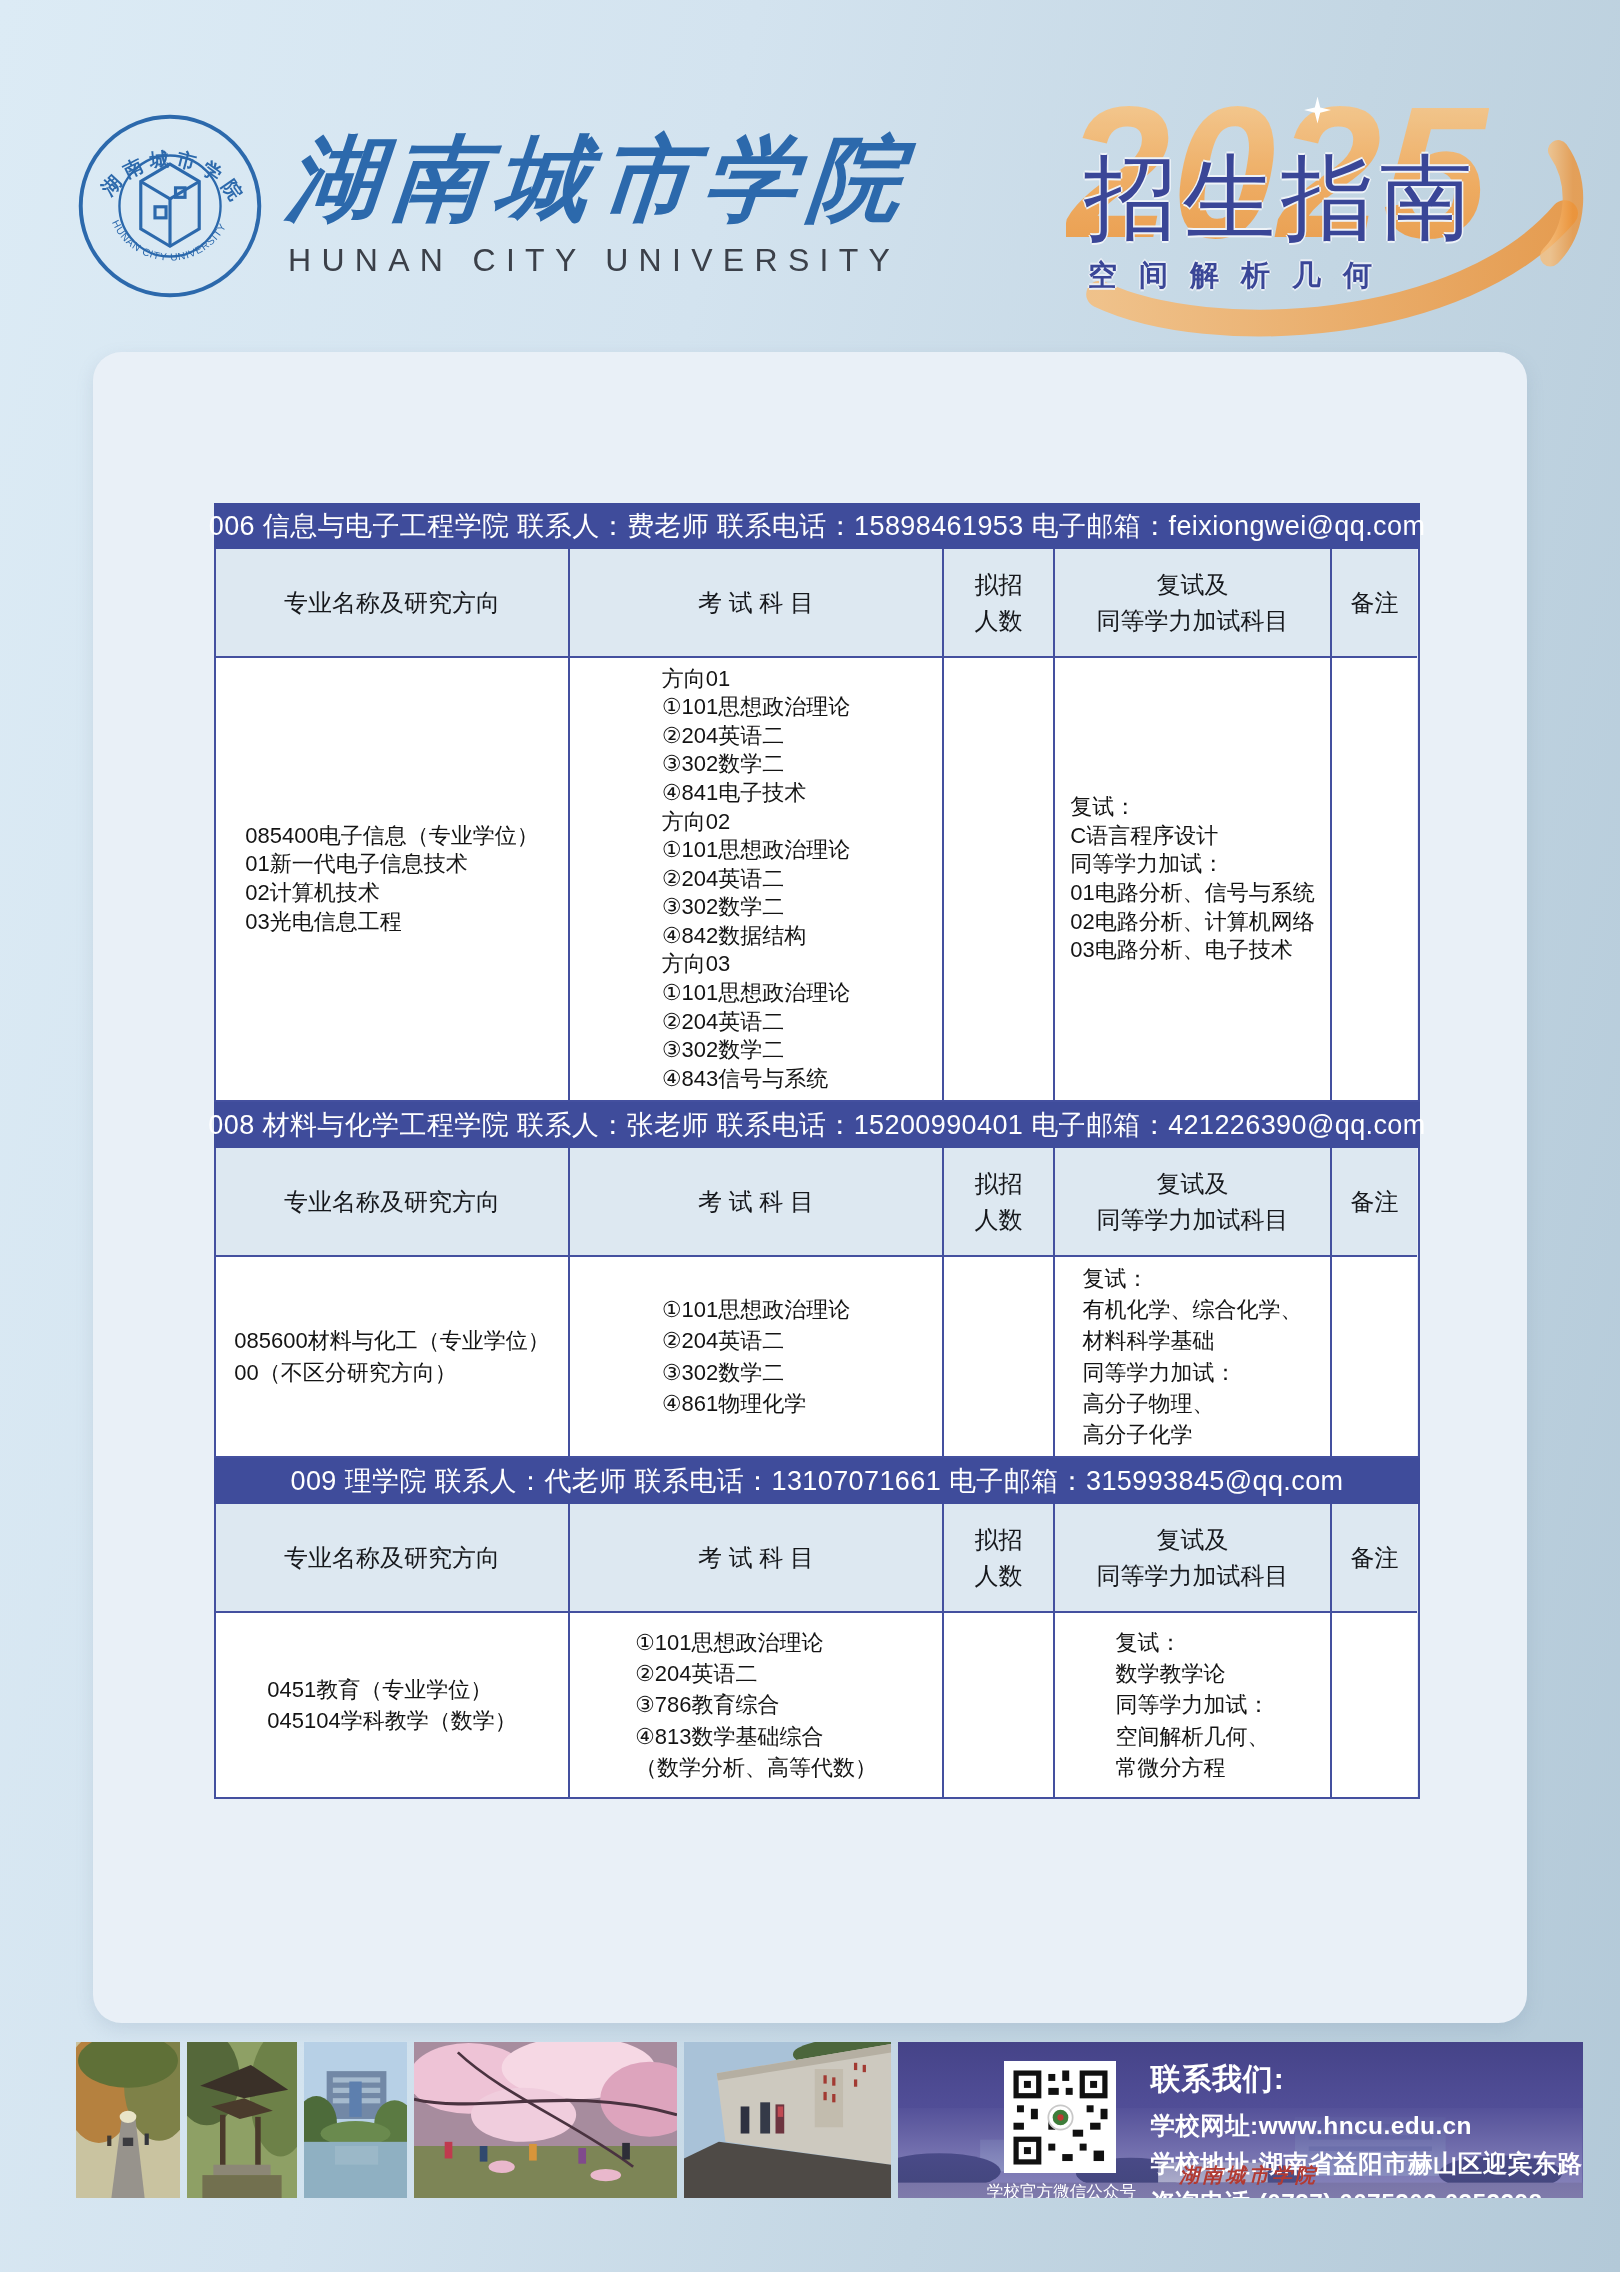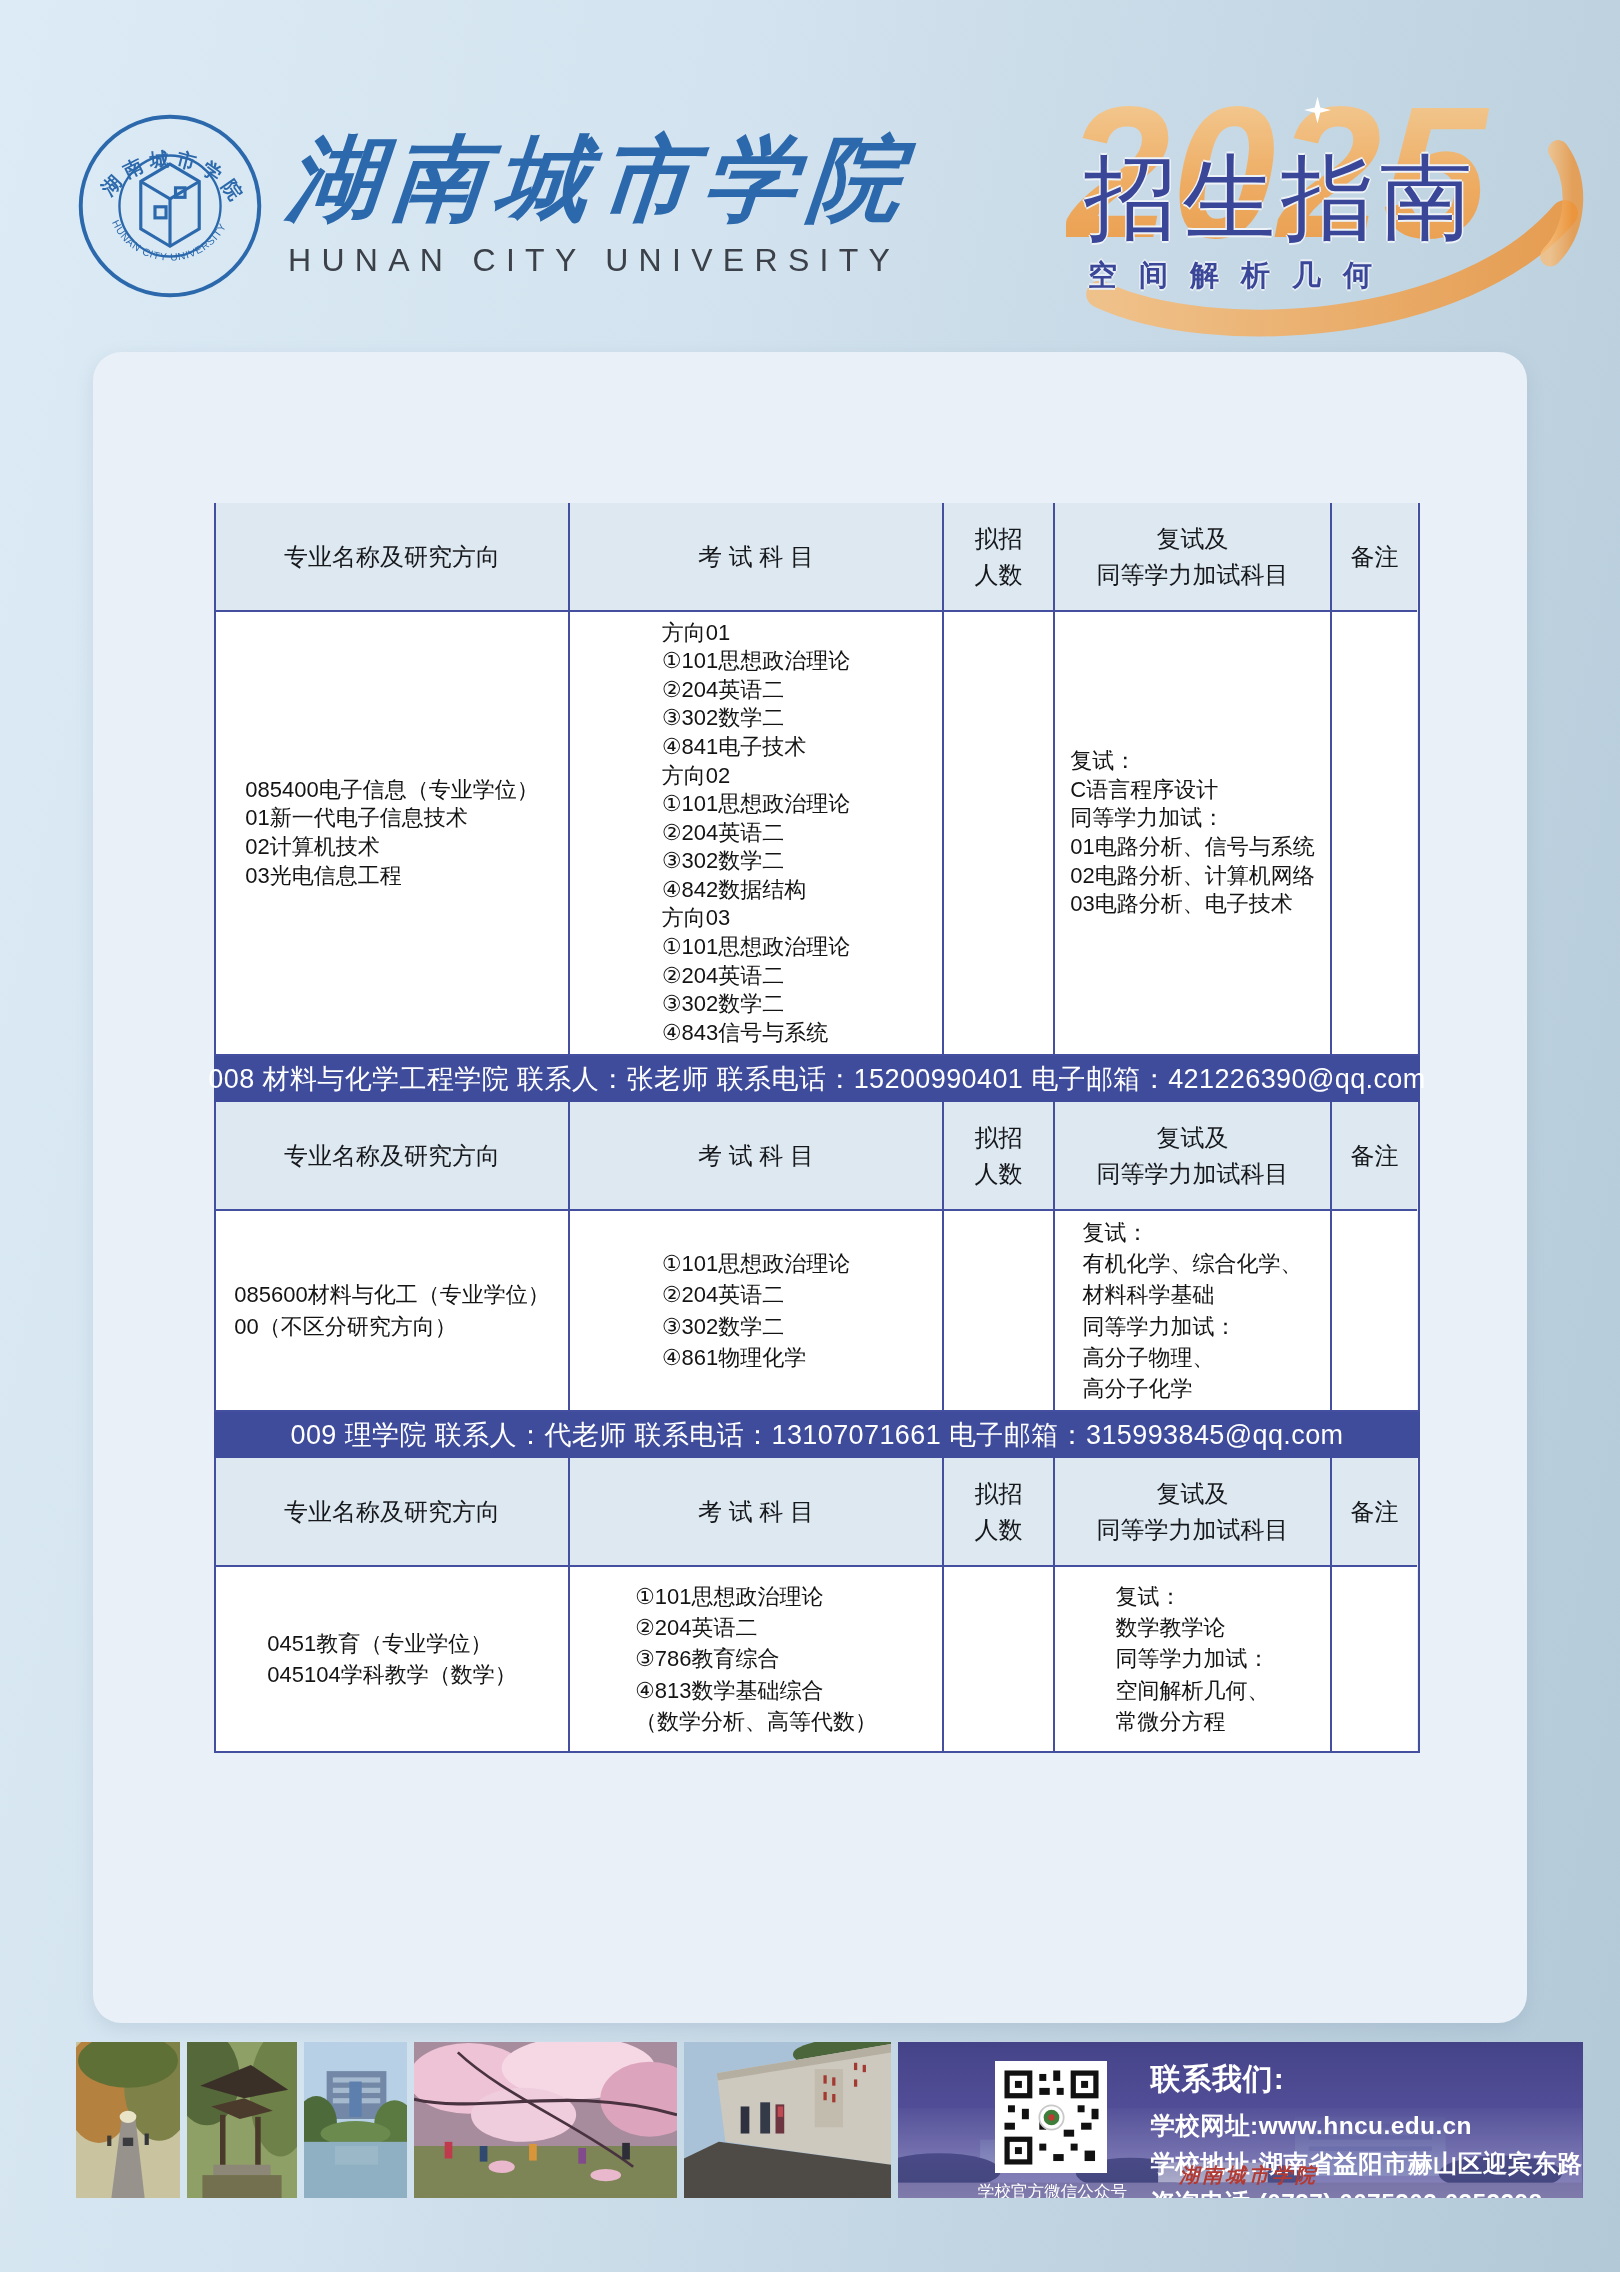--- a/index.html
+++ b/index.html
@@ -48,21 +48,21 @@
   .s3 .c{height:184px;}
   
   .strip{position:absolute;left:76px;top:2042px;width:1507px;height:156px;display:flex;gap:7.1px;}
   .ph{height:100%;overflow:hidden;flex:none;}
   .ph svg{width:100%;height:100%;display:block;}
   .p1{width:104px;} .p2{width:110px;} .p3{width:103px;} .p4{width:263px;} .p5{width:207px;}
   .contact-panel{flex:1;position:relative;overflow:hidden;background:#514f99;}
   .scene{position:absolute;left:0;bottom:0;width:100%;height:58%;}
   .tint{position:absolute;inset:0;background:linear-gradient(180deg,#454388 0%,#504d96 38%,
     rgba(86,82,156,.55) 72%,rgba(92,86,160,.25) 100%);}
-  .qr-wrap{position:absolute;left:97px;top:19px;z-index:3;}
+  .qr-wrap{position:absolute;left:106px;top:19px;z-index:3;}
   .qr{width:101px;height:101px;background:#fff;padding:5.5px;}
   .qr svg{width:100%;height:100%;display:block;}
   .qr-caption{margin-top:8px;margin-left:-22px;width:158px;text-align:center;
     font-size:16.6px;color:#fff;white-space:nowrap;}
   .contact{position:absolute;left:252px;top:17.4px;z-index:3;color:#fff;}
   .contact-title{font-size:30px;font-weight:800;letter-spacing:0.8px;margin-bottom:6.3px;}
   .contact-line{font-size:24.5px;font-weight:600;line-height:1.58;letter-spacing:0.4px;white-space:nowrap;}
   .gate-text{position:absolute;left:41%;bottom:9.5px;z-index:3;font-size:20px;font-weight:700;
     font-style:italic;color:#b23a32;letter-spacing:3.2px;}
 </style>
@@ -112,20 +112,21 @@
   <div class="badge-star"></div>
   <div class="badge-title">招生指南</div>
   <div class="badge-sub">空间解析几何</div>
 </div>
 
 <main class="card"></main>
 
 <div class="tables">
 
   <section class="sec s1">
+    <div class="bar">006 信息与电子工程学院 联系人：费老师 联系电话：15898461953  电子邮箱：feixiongwei@qq.com</div>
     <div class="grid">
       <div class="h">专业名称及研究方向</div>
       <div class="h">考 试 科 目</div>
       <div class="h">拟招
 人数</div>
       <div class="h">复试及
 同等学力加试科目</div>
       <div class="h">备注</div>
       <div class="c"><span>085400电子信息（专业学位）
 01新一代电子信息技术

